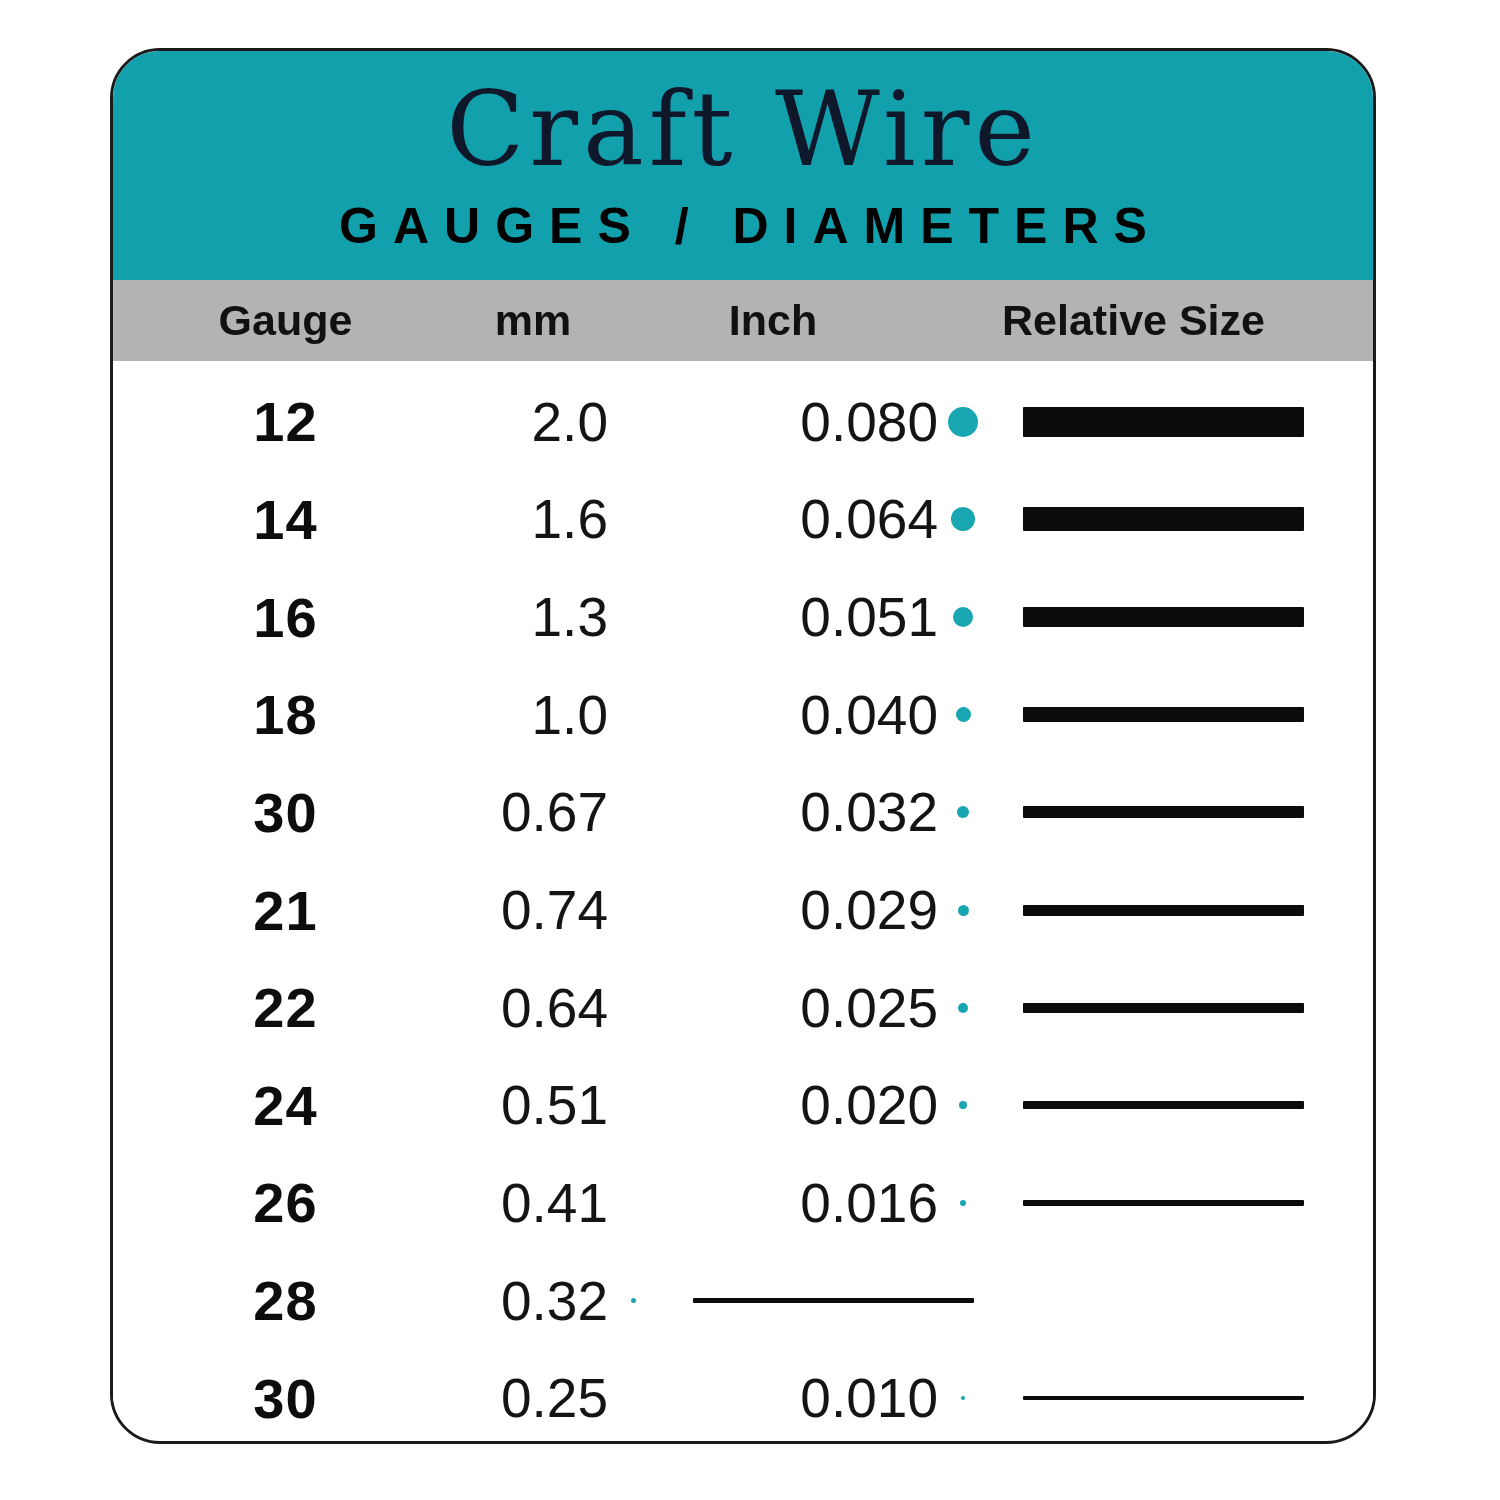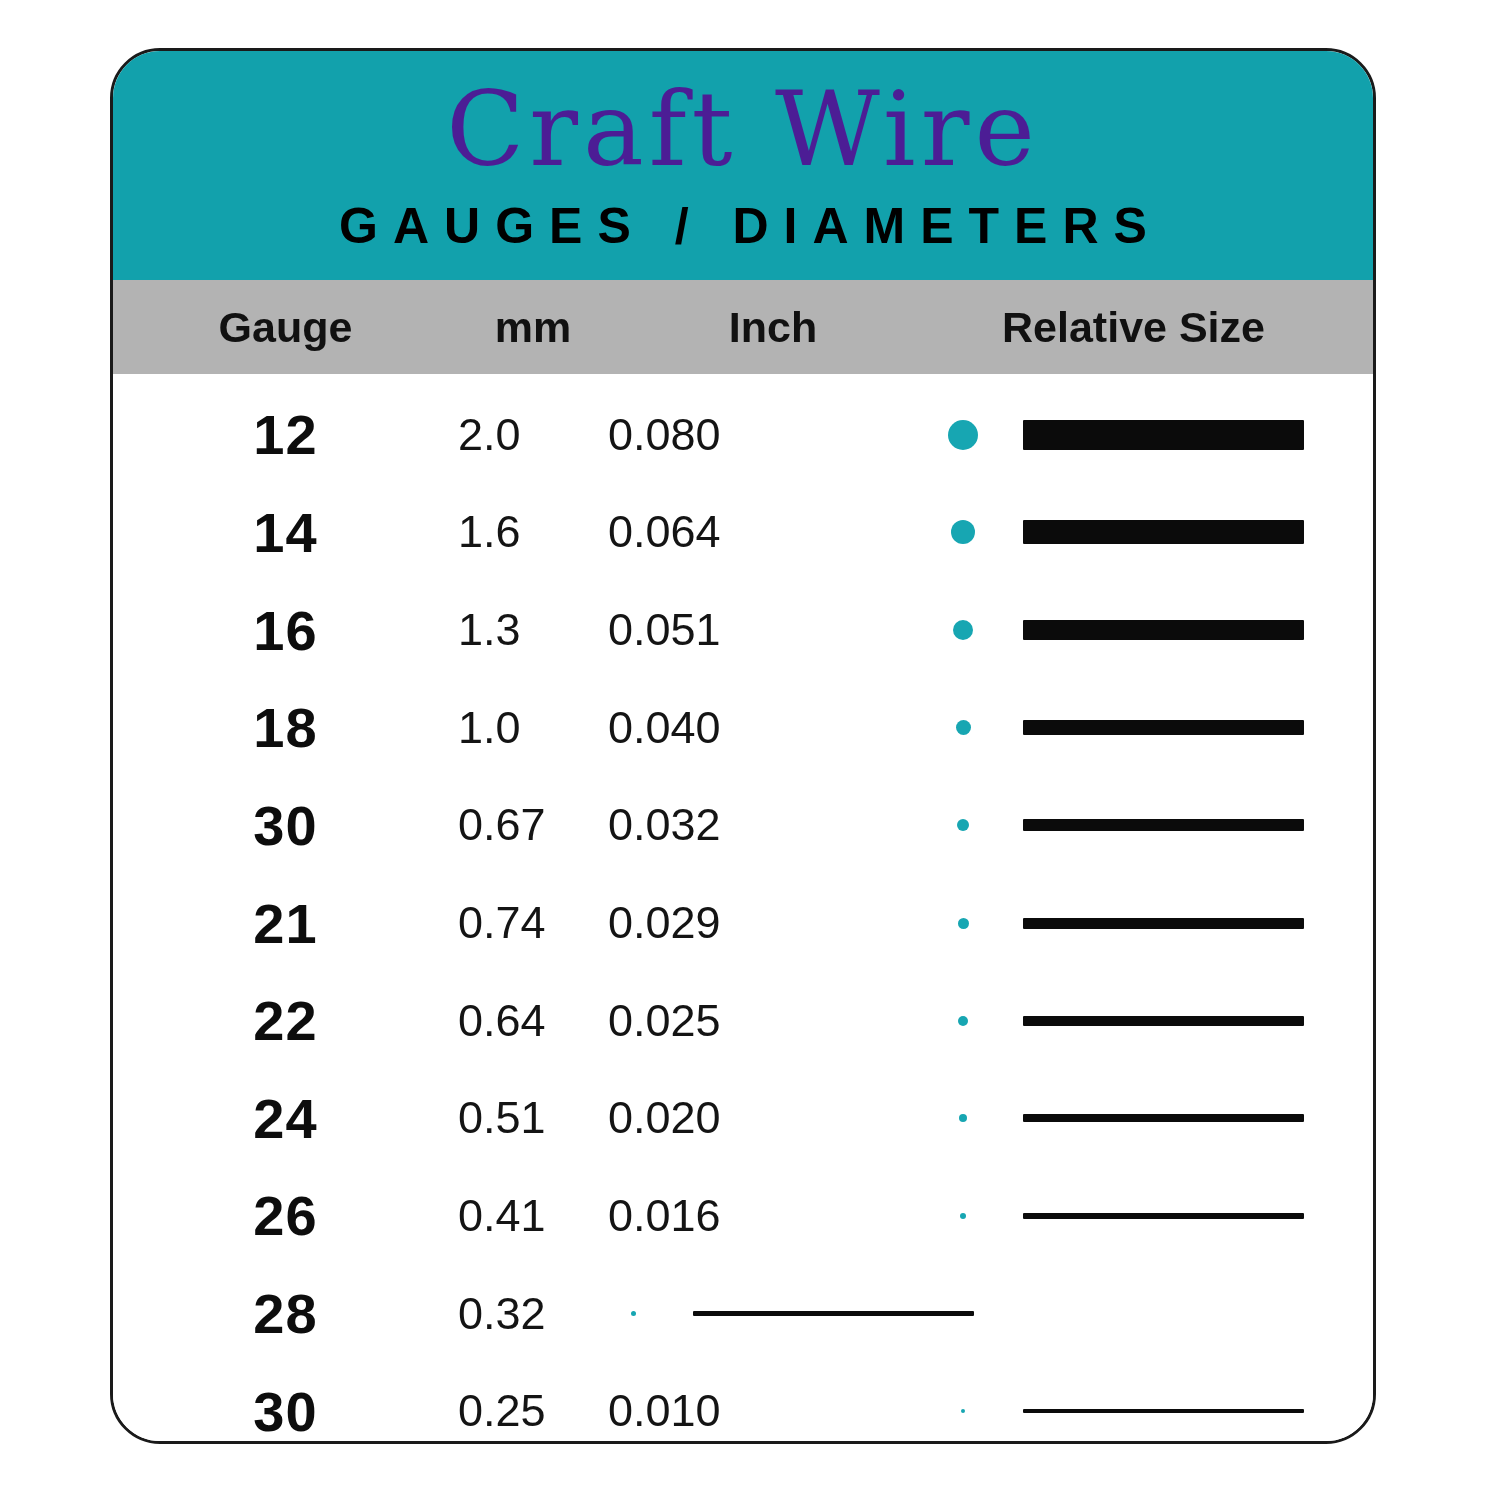--- a/index.html
+++ b/index.html
@@ -26,39 +26,39 @@
     border-radius: 50px;
     overflow: hidden;
   }
   .card-header {
     height: 229px;
     background: var(--teal);
     display: flex; flex-direction: column;
     align-items: center; justify-content: center;
   }
   .title {
-    color: #4c1d95;
+    color: #0f172a;
     font-family: "DejaVu Serif", serif;
     font-size: 102px;
     line-height: 1;
     letter-spacing: 5px;
     margin-top: 2px;
     white-space: nowrap;
   }
   .subtitle {
     color: #000000;
     font-weight: 700;
     font-size: 50px;
     letter-spacing: 15px;
     margin-top: 16px;
     text-indent: 15px; 
     white-space: nowrap;
   }
   .col-header {
-    height: 94px;
+    height: 81px;
     background: var(--gray);
     display: grid;
     grid-template-columns: 345px 150px 330px 1fr;
     align-items: center;
   }
   .col-header .cell {
     text-align: center;
     font-size: 43px;
     font-weight: 700;
     color: #111111;
@@ -77,22 +77,22 @@
     margin-top: 24px;
   }
   .cell-gauge {
     text-align: center;
     font-size: 56px;
     font-weight: 700;
     color: #0D0D0D;
     letter-spacing: 1px;
   }
   .cell-mm, .cell-inch {
-    text-align: left;
-    font-size: 45px;
+    text-align: right;
+    font-size: 55px;
     font-weight: 400;
     color: var(--ink);
   }
   .cell-rel { display: flex; align-items: center; }
   .dotbox {
     width: 50px; height: 50px;
     display: flex; align-items: center; justify-content: center;
     flex: 0 0 auto;
   }
   .dot { background: var(--dot); border-radius: 50%; }

